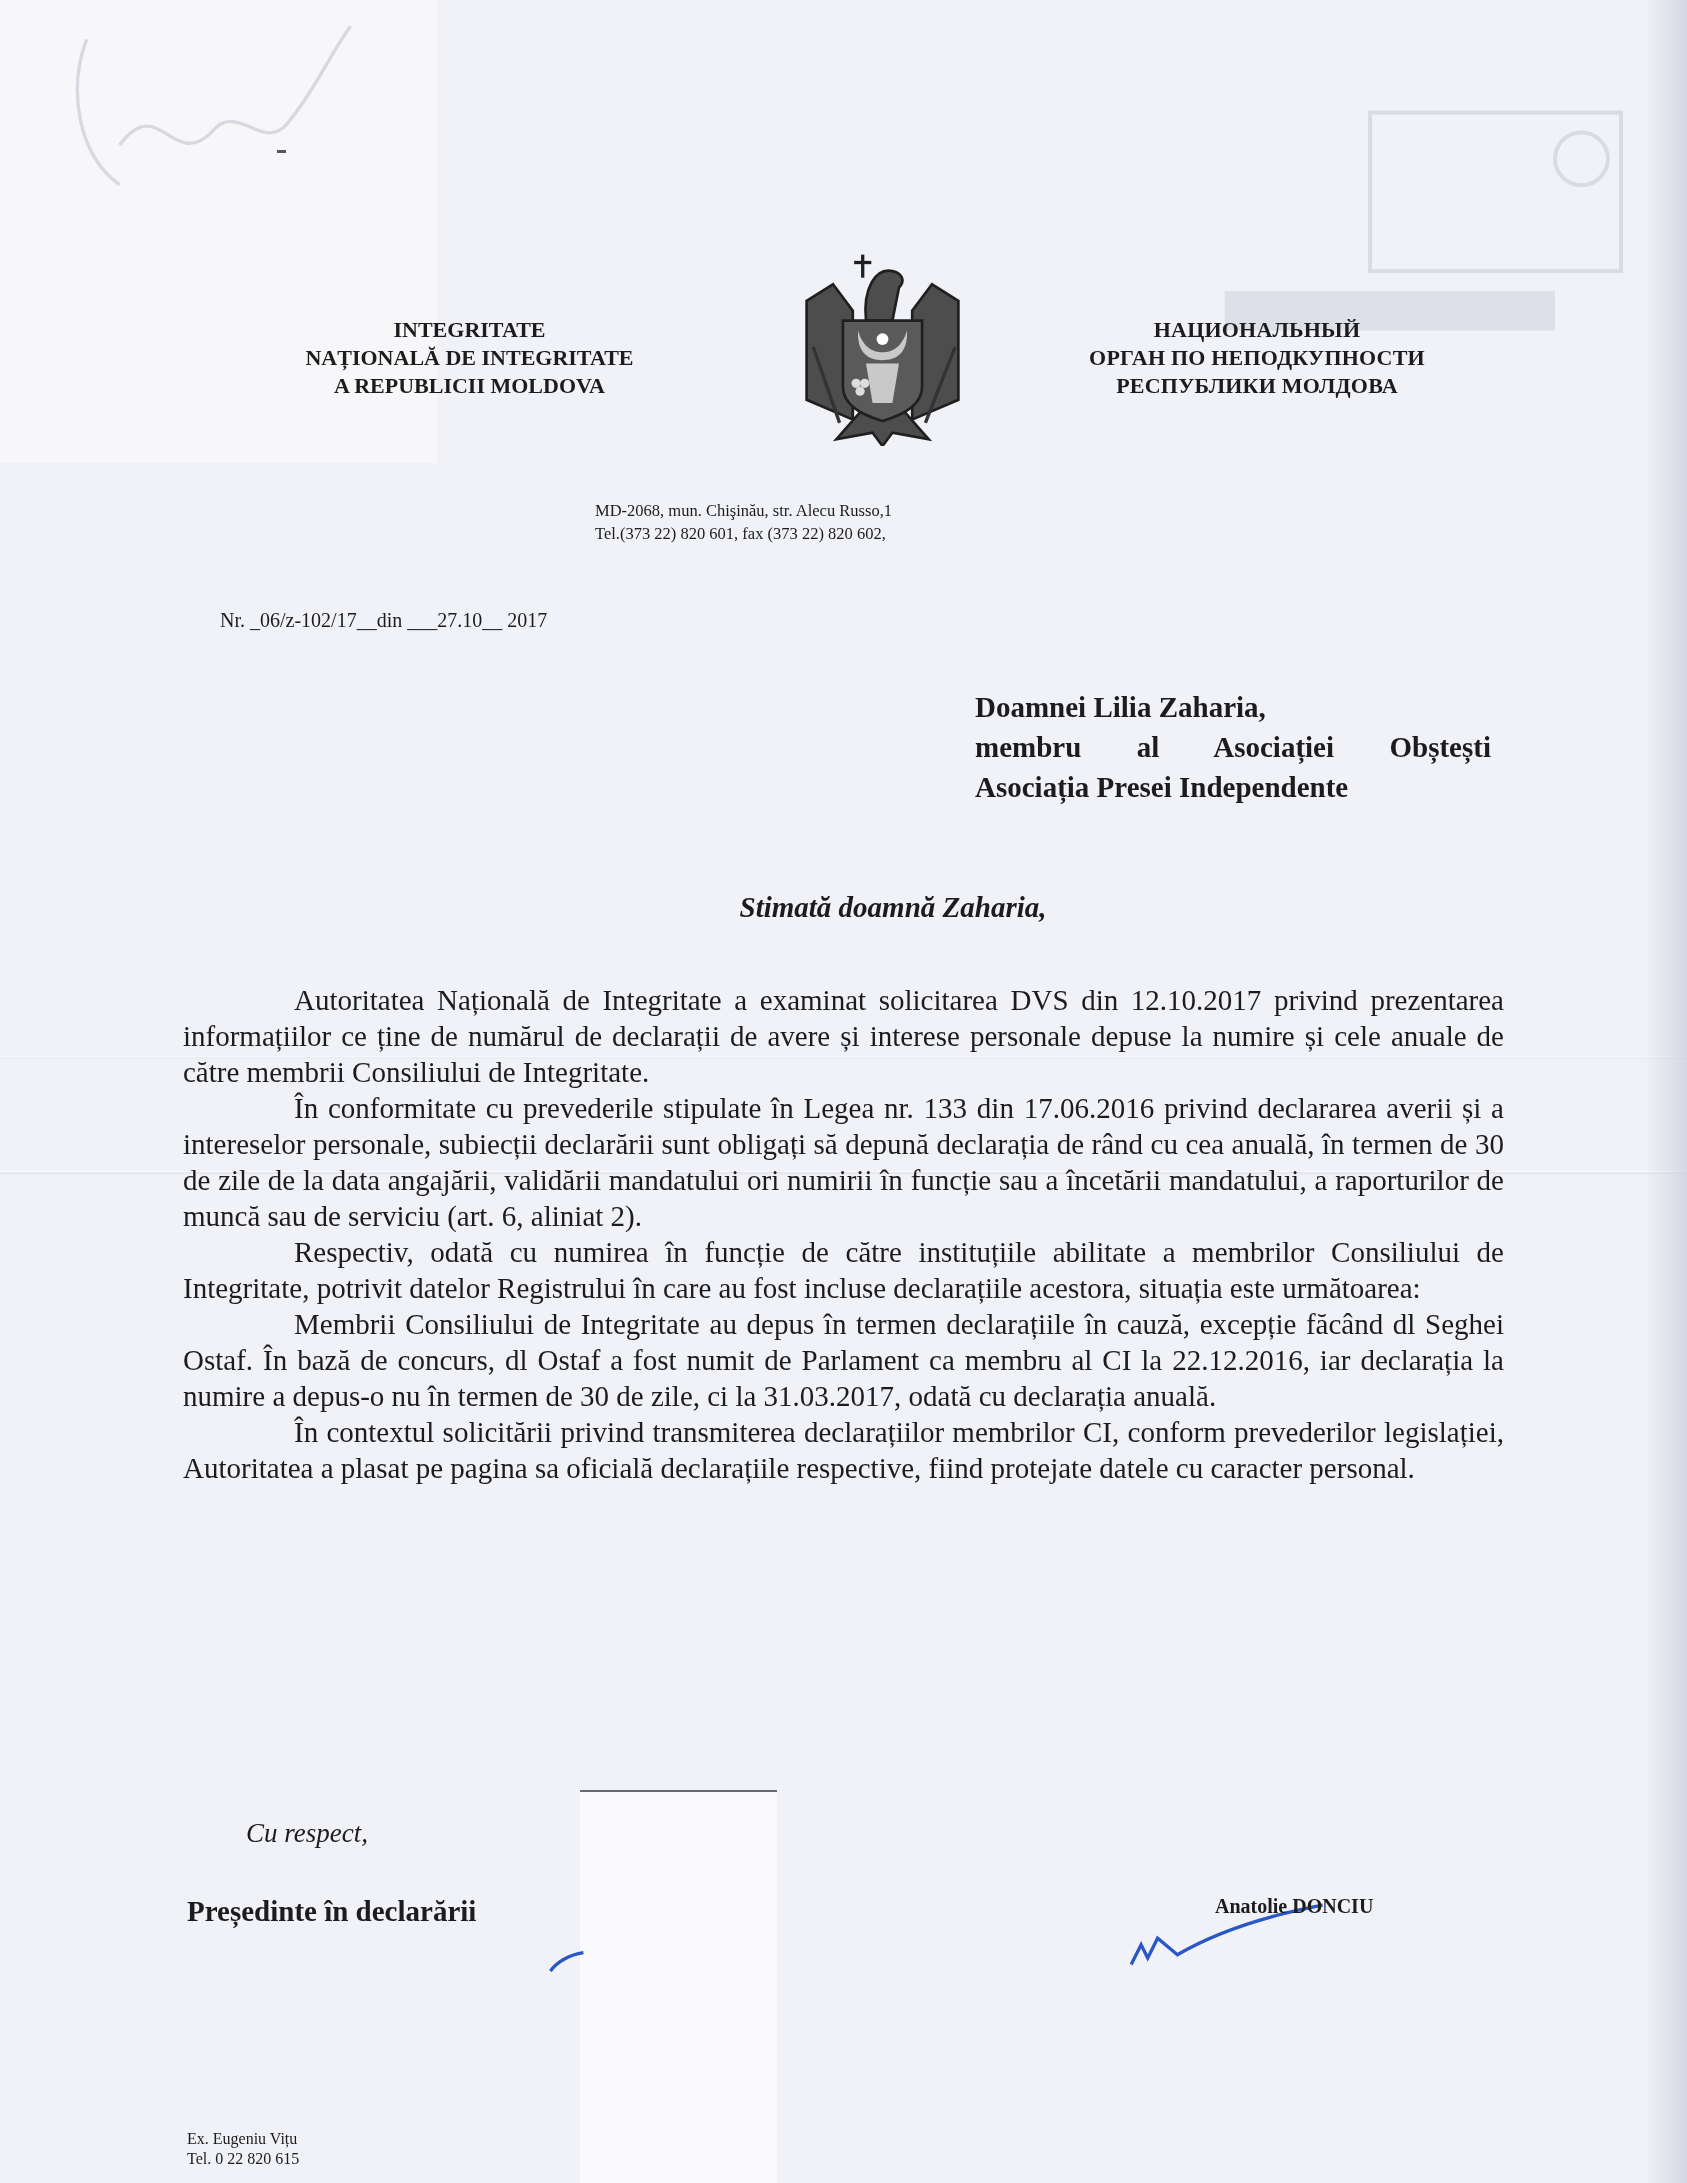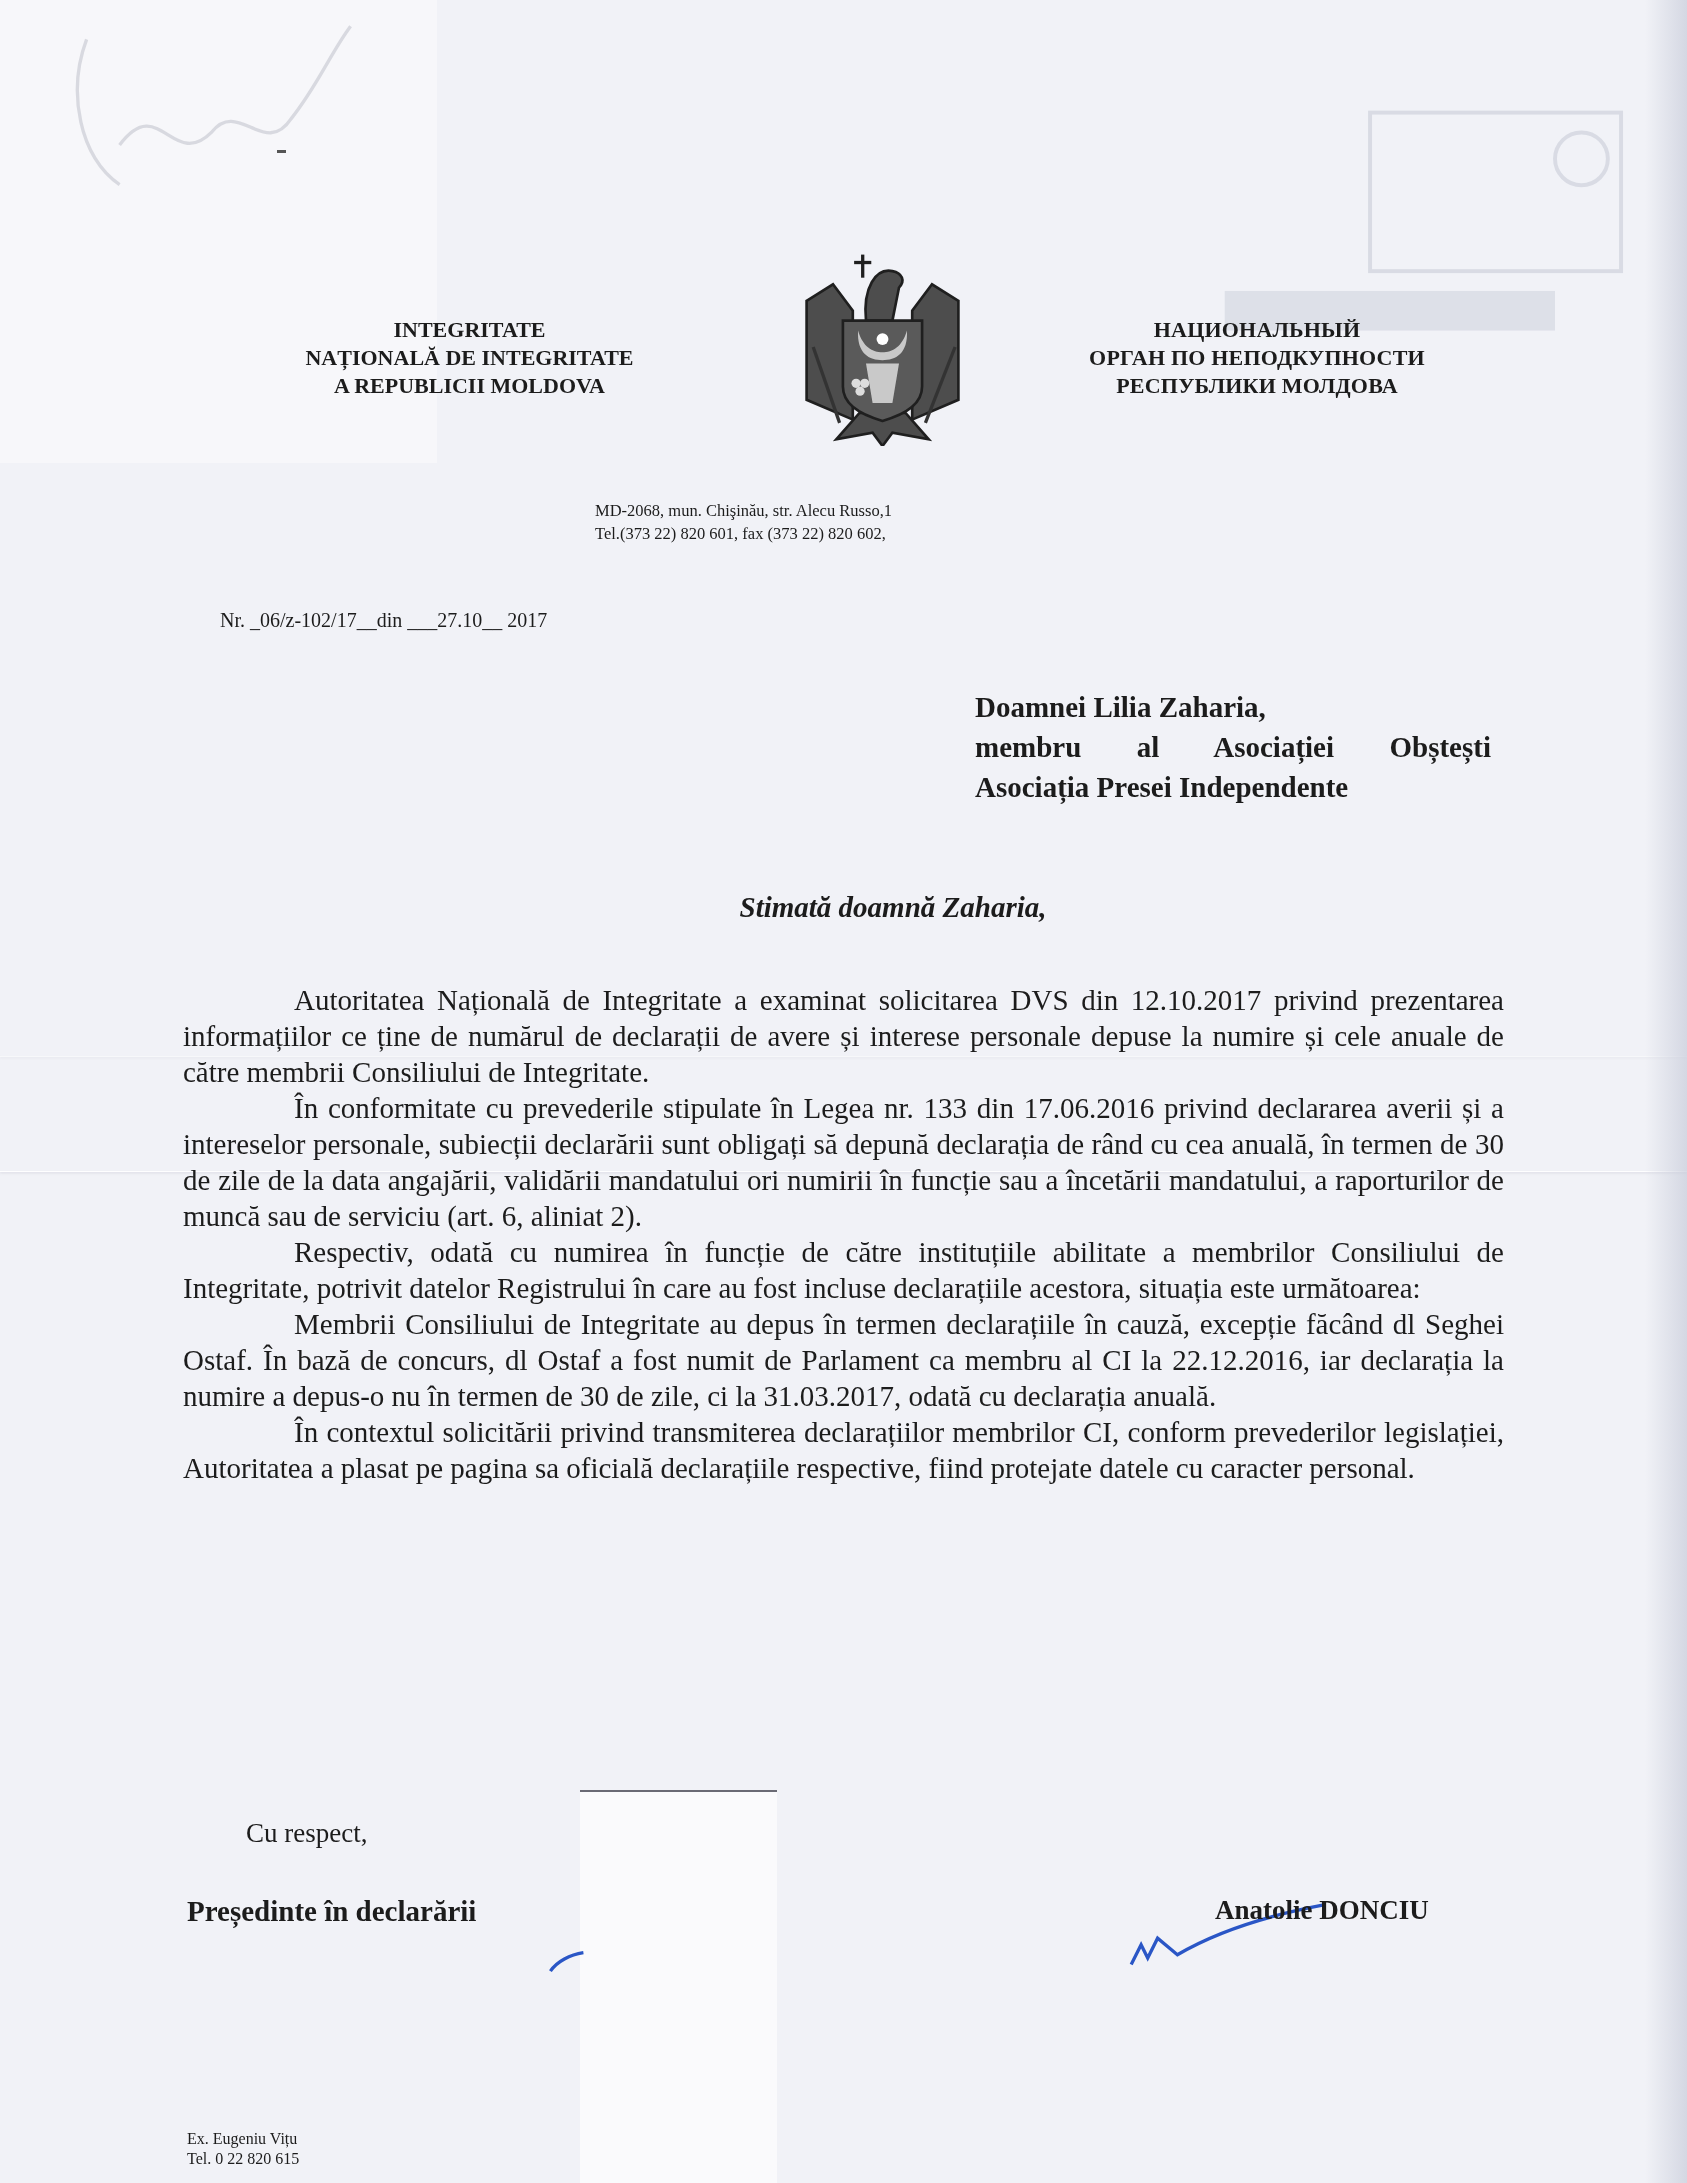--- a/index.html
+++ b/index.html
@@ -29,23 +29,23 @@
   .ref { left: 220px; top: 609px; font-size: 20px; white-space: pre; }
 
   .recipient { left: 975px; top: 687px; width: 516px; font-weight: bold; font-size: 29px; line-height: 40px; }
   .recipient .justified { text-align: justify; text-align-last: justify; }
 
   .salutation { left: 529px; top: 891px; width: 728px; text-align: center; font-weight: bold; font-style: italic; font-size: 29px; }
 
   .body { left: 183px; top: 982px; width: 1321px; font-size: 29px; line-height: 36px; text-align: justify; }
   .body p { margin: 0; text-indent: 111px; }
 
-  .closing { left: 246px; top: 1818px; font-size: 27px; }
+  .closing { left: 246px; top: 1818px; font-style: italic; font-size: 27px; }
   .title { left: 187px; top: 1895px; font-weight: bold; font-size: 29px; }
-  .signer { left: 1215px; top: 1895px; font-weight: bold; font-size: 27px; }
+  .signer { left: 1215px; top: 1895px; font-weight: bold; font-size: 20px; }
   .signature { left: 543px; top: 1892px; width: 820px; height: 99px; }
 
   .executor { left: 187px; top: 2129px; font-size: 16px; line-height: 20px; }
 
   .dot-mark { left: 277px; top: 150px; width: 9.3px; height: 3.3px; background: #555; }
 </style>
 </head>
 <body>
 
 <div class="abs patch-top"></div>

